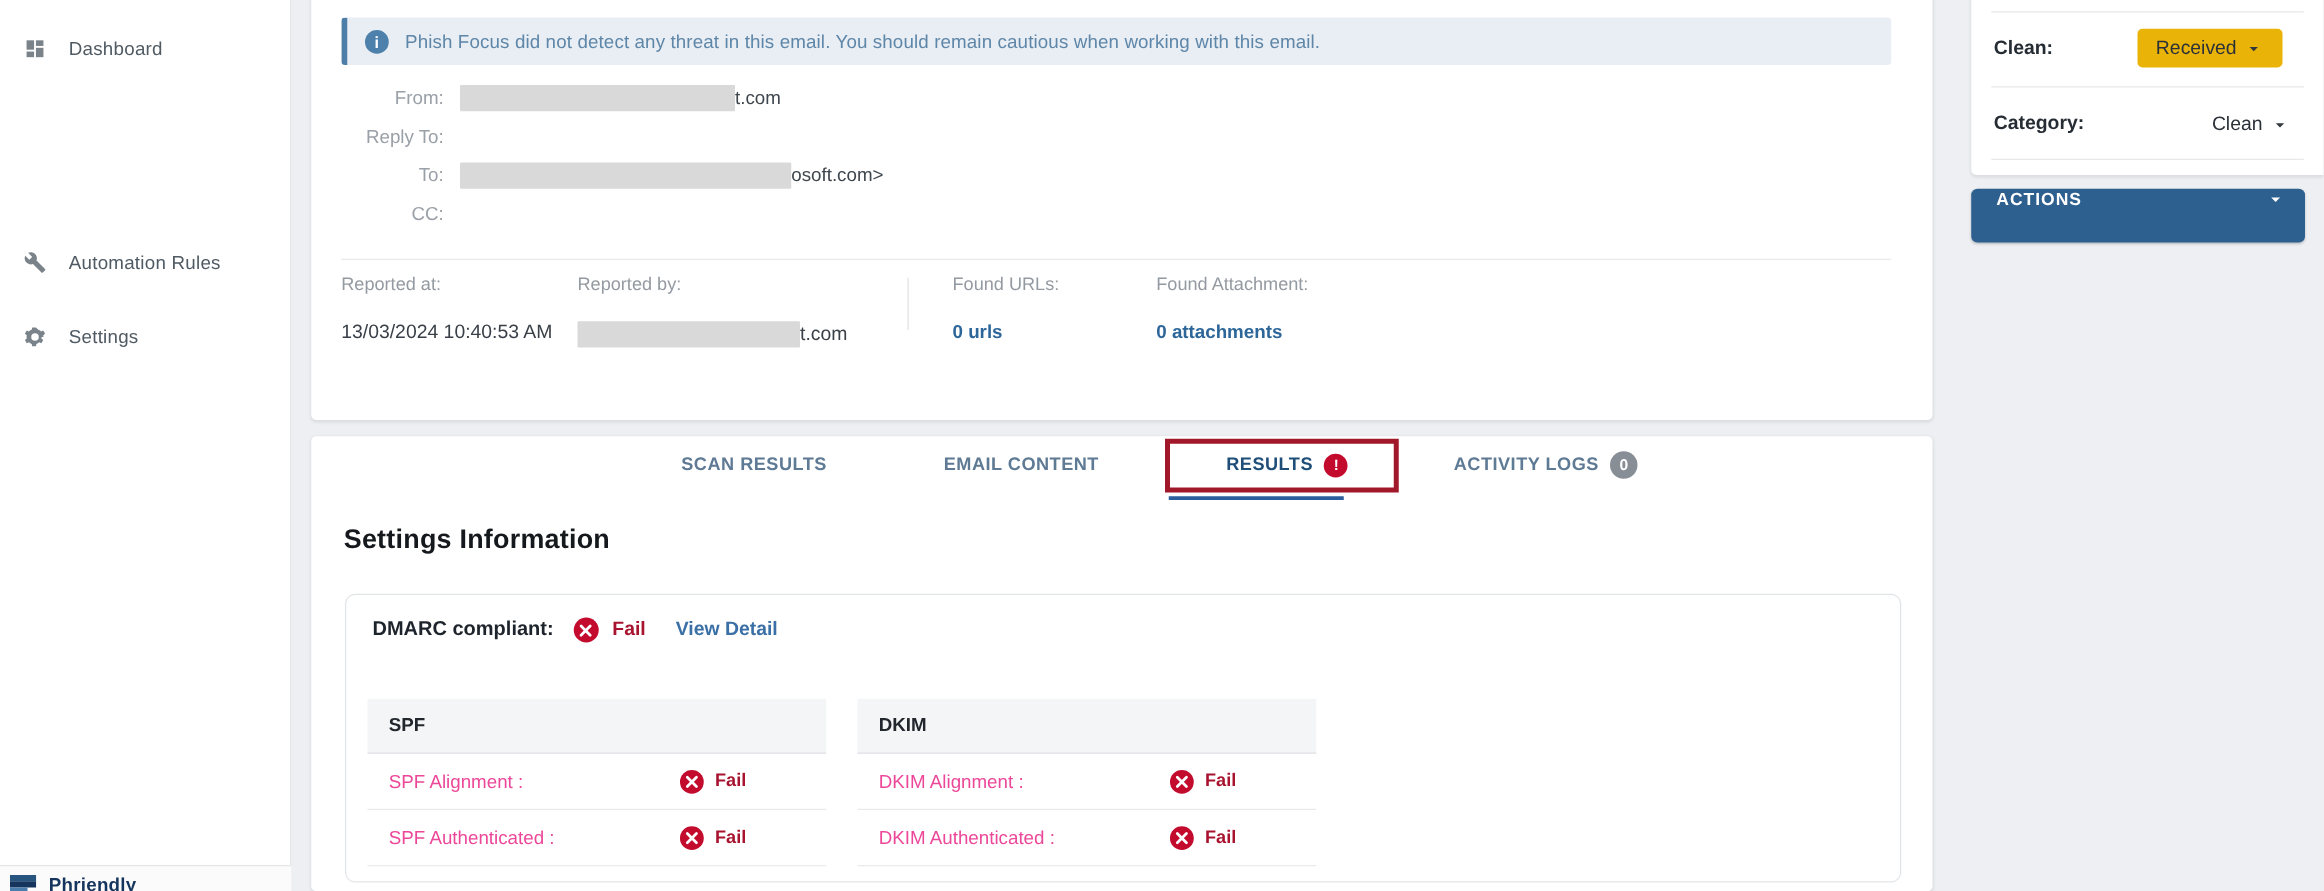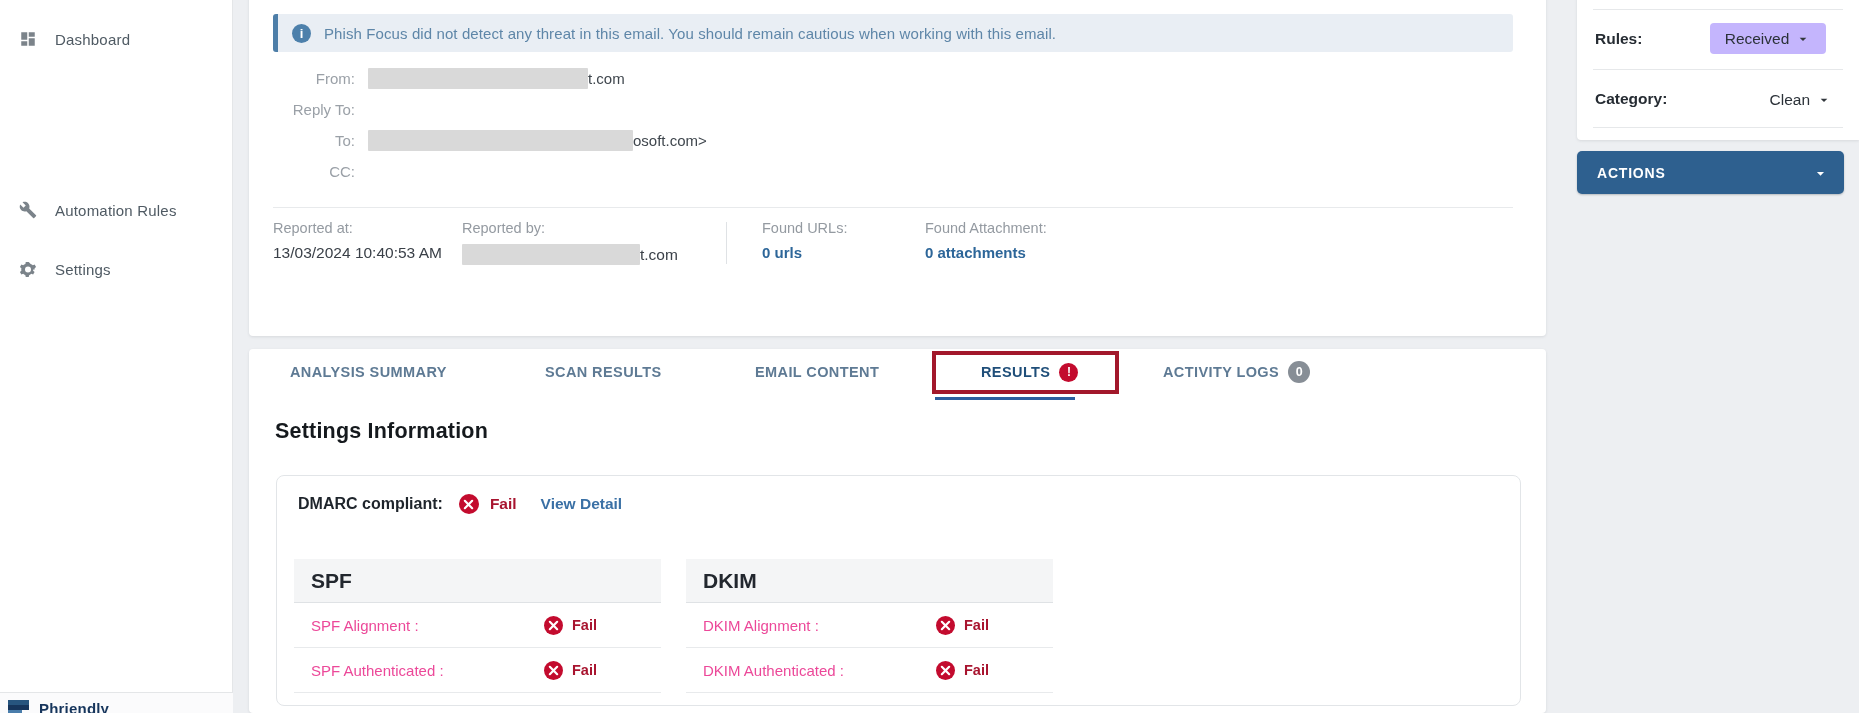--- a/index.html
+++ b/index.html
@@ -38,32 +38,32 @@
   
   .field-row { position:absolute; left:0; height:24px; display:flex; align-items:center; }
   .field-label { position:absolute; left:0; width:106px; text-align:right; font-size:15px; color:#9aa0a7; }
   .field-value { position:absolute; left:119px; display:flex; align-items:center; font-size:15px; color:#3f464d; }
   .redacted { display:inline-block; height:21px; background:#d9d9d9; border-radius:1px; }
   .divider-h { position:absolute; left:24px; width:1240px; height:1px; background:#e8eaec; }
 
   
   .meta-col { position:absolute; top:226px; }
   .meta-label { font-size:14.5px; color:#949aa1; }
-  .meta-value { margin-top:8px; font-size:15.5px; color:#3a4048; font-weight:500; display:flex; align-items:center; }
+  .meta-value { margin-top:21px; font-size:15.5px; color:#3a4048; font-weight:500; display:flex; align-items:center; }
   .meta-value.blue { color:#2d6699; font-weight:bold; font-size:15px; }
   .meta-vdivider { position:absolute; left:477px; top:228px; width:1px; height:42px; background:#dfe2e5; }
 
   
   .rp-divider { position:absolute; left:16px; width:250px; height:1px; background:#e6e8ea; }
   .rp-label { position:absolute; left:18px; font-size:15.5px; font-weight:bold; color:#262c33; }
-  .pill { position:absolute; left:133px; top:29px; width:116px; height:31px; background:#c4b5fd; border-radius:4px; display:flex; align-items:center; justify-content:center; cursor:pointer; }
+  .pill { position:absolute; left:133px; top:29px; width:116px; height:31px; background:#eab308; border-radius:4px; display:flex; align-items:center; justify-content:center; cursor:pointer; }
   .pill span, .plain-select span { font-size:15.5px; color:#2b3138; font-weight:500; }
   .plain-select { position:absolute; left:160px; top:93px; width:95px; height:26px; display:flex; align-items:center; justify-content:flex-end; cursor:pointer; }
   .caret { width:16px; height:16px; margin-left:6px; flex:none; }
-  .actions-btn { position:absolute; left:1577px; top:151px; width:267px; height:43px; background:#2e608f; border-radius:5px; display:flex; align-items:center; cursor:pointer; box-shadow:0 1px 2px rgba(20,30,40,.25); }
+  .actions-btn { position:absolute; left:1577px; top:151px; width:267px; height:43px; background:#2e608f; border-radius:5px; display:flex; align-items:flex-start; cursor:pointer; box-shadow:0 1px 2px rgba(20,30,40,.25); }
   .actions-btn .alabel { margin-left:20px; color:#ffffff; font-weight:bold; font-size:14px; letter-spacing:.8px; }
   .actions-btn .caret { position:absolute; right:16px; }
 
   
   .tab { position:absolute; top:0; height:46px; display:flex; align-items:center; cursor:pointer; }
   .tab .tlabel { font-size:14.5px; font-weight:bold; color:#5e7a94; letter-spacing:.4px; }
   .tab.active .tlabel { color:#1f4e79; }
   .badge { margin-left:9px; width:19px; height:19px; border-radius:50%; color:#fff; font-size:12px; font-weight:bold; display:flex; align-items:center; justify-content:center; flex:none; }
   .badge.red { background:#c30b2e; }
   .badge.gray { background:#878e96; width:22px; height:22px; font-size:12.5px; }
@@ -75,21 +75,21 @@
   .dmarc-card { position:absolute; left:27px; top:126px; width:1245px; height:231px; background:#fff; border:1px solid #e2e5e8; border-radius:8px; }
   .dmarc-row { position:absolute; left:21px; top:18px; display:flex; align-items:center; }
   .dmarc-label { font-size:16px; font-weight:bold; color:#1e242b; }
   .xicon { width:20px; height:20px; border-radius:50%; background:#c30b2e; display:flex; align-items:center; justify-content:center; flex:none; }
   .xicon svg { width:11px; height:11px; }
   .fail-text { font-size:15.5px; font-weight:bold; color:#a8142f; }
   .view-detail { font-size:15.5px; font-weight:600; color:#3a70a5; cursor:pointer; }
   .auth-table { position:absolute; top:83px; width:367px; }
   .auth-table.spf { left:17px; }
   .auth-table.dkim { left:409px; }
-  .auth-header { height:44px; background:#f4f5f6; border-bottom:1px solid #dfe2e5; display:flex; align-items:center; padding-left:17px; font-size:21px; font-weight:bold; color:#22272e; }
+  .auth-header { height:44px; background:#f4f5f6; border-bottom:1px solid #dfe2e5; display:flex; align-items:center; padding-left:17px; font-size:15px; font-weight:bold; color:#22272e; }
   .auth-row { position:relative; height:45px; border-bottom:1px solid #e8eaec; display:flex; align-items:center; padding-left:17px; }
   .auth-row .rlabel { font-size:15px; color:#ec4899; }
   .auth-status { position:absolute; left:250px; display:flex; align-items:center; }
   .auth-status .xicon { width:19px; height:19px; }
   .auth-status .fail-text { margin-left:9px; font-size:14.5px; }
 </style>
 </head>
 <body>
 
 <div class="page">
@@ -195,21 +195,21 @@
 
     <div class="meta-col" style="left:676px;">
       <div class="meta-label">Found Attachment:</div>
       <div class="meta-value blue">0 attachments</div>
     </div>
   </div>
 
   <div class="card right-card">
     <div class="rp-divider" style="top:15px;"></div>
 
-    <span class="rp-label" style="top:36px;">Rules:</span>
+    <span class="rp-label" style="top:36px;">Clean:</span>
     <div class="pill">
       <span>Received</span>
       <span class="caret">
         <svg viewBox="0 0 24 24" width="16" height="16" fill="#32373c">
             <path d="M7 10l5 5 5-5z"></path>
           </svg>
       </span>
     </div>
 
     <div class="rp-divider" style="top:75px;"></div>
@@ -231,23 +231,20 @@
     <span class="alabel">ACTIONS</span>
     <span class="caret">
       <svg viewBox="0 0 24 24" width="17" height="17" fill="#ffffff">
           <path d="M7 10l5 5 5-5z"></path>
         </svg>
     </span>
   </div>
 
   <div class="card card2">
 
-    <div class="tab" style="left:41px;">
-      <span class="tlabel">ANALYSIS SUMMARY</span>
-    </div>
     <div class="tab" style="left:296px;">
       <span class="tlabel">SCAN RESULTS</span>
     </div>
     <div class="tab" style="left:506px;">
       <span class="tlabel">EMAIL CONTENT</span>
     </div>
     <div class="tab active" style="left:732px;">
       <span class="tlabel">RESULTS</span>
       <span class="badge red">!</span>
     </div>

